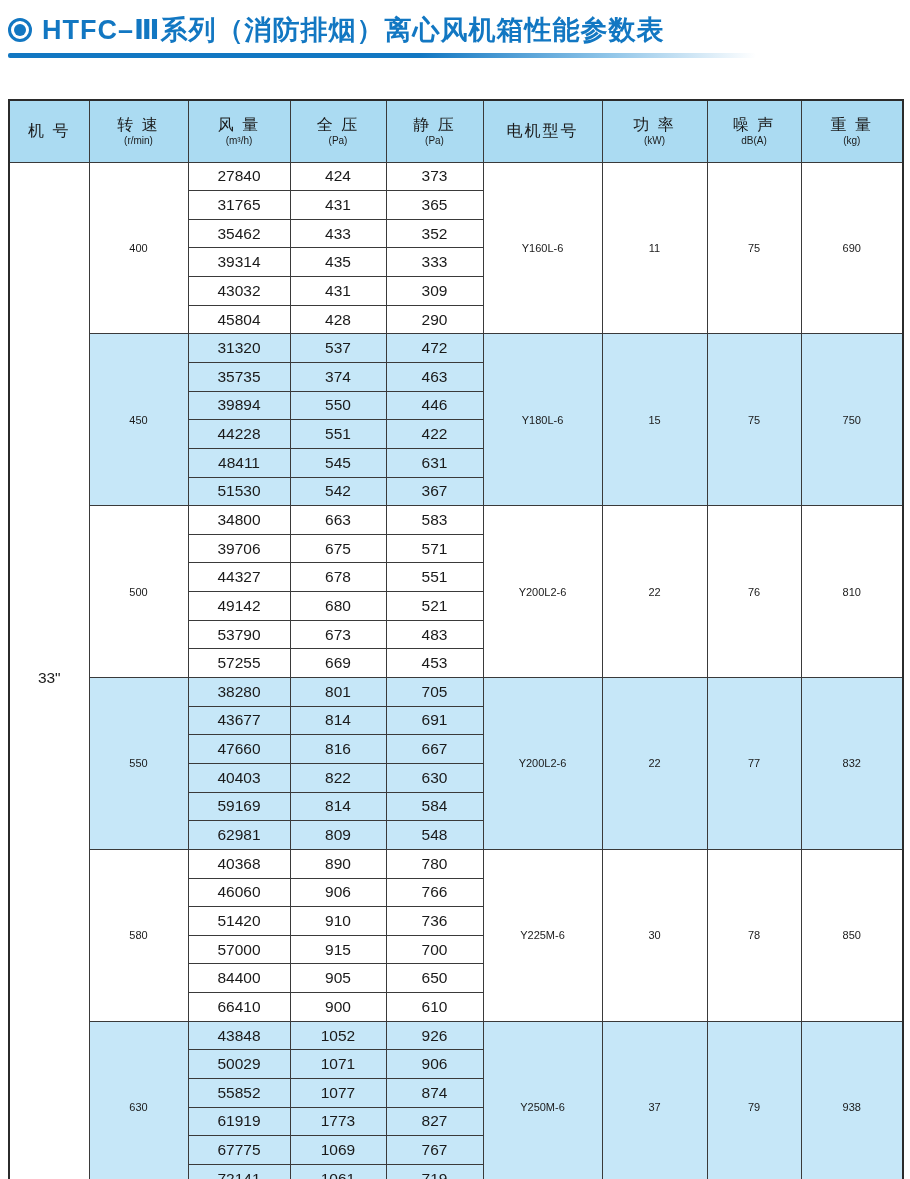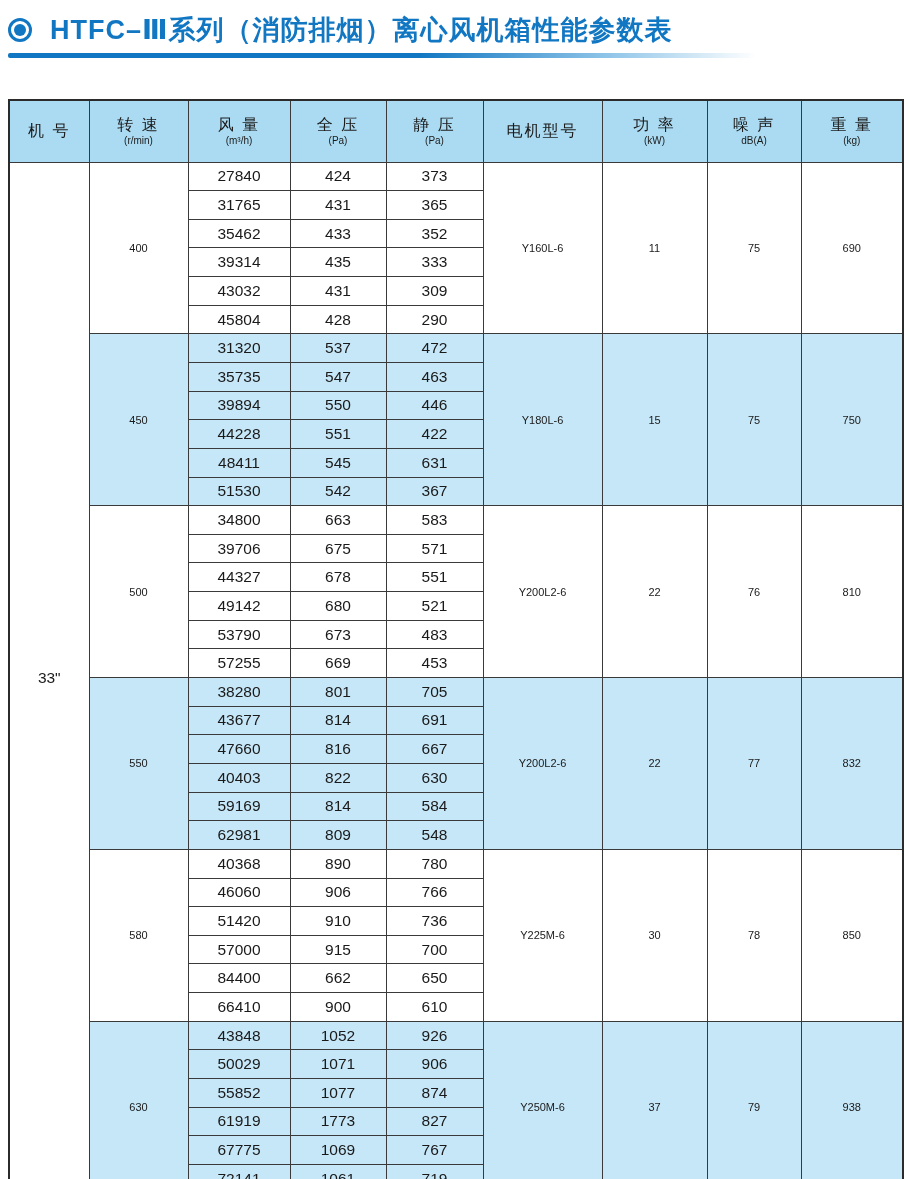--- a/index.html
+++ b/index.html
@@ -17,21 +17,21 @@
   
   .title-block {
     position: absolute;
     left: 8px;
     top: 12px;
     width: 894px;
   }
   .title-row {
     display: flex;
     align-items: center;
-    gap: 18px;
+    gap: 10px;
   }
   .bullseye {
     width: 24px;
     height: 24px;
     border-radius: 50%;
     border: 3px solid #1277c2;
     display: flex;
     align-items: center;
     justify-content: center;
     flex: 0 0 auto;
@@ -204,21 +204,21 @@
             <td class="val">31320</td>
             <td class="val">537</td>
             <td class="val">472</td>
             <td class="merged" rowspan="6">Y180L-6</td>
             <td class="merged" rowspan="6">15</td>
             <td class="merged" rowspan="6">75</td>
             <td class="merged" rowspan="6">750</td>
           </tr>
           <tr class="shaded">
             <td class="val">35735</td>
-            <td class="val">547</td>
+            <td class="val">374</td>
             <td class="val">463</td>
           </tr>
           <tr class="shaded">
             <td class="val">39894</td>
             <td class="val">550</td>
             <td class="val">446</td>
           </tr>
           <tr class="shaded">
             <td class="val">44228</td>
             <td class="val">551</td>
@@ -324,21 +324,21 @@
             <td class="val">910</td>
             <td class="val">736</td>
           </tr>
           <tr class="plain">
             <td class="val">57000</td>
             <td class="val">915</td>
             <td class="val">700</td>
           </tr>
           <tr class="plain">
             <td class="val">84400</td>
-            <td class="val">662</td>
+            <td class="val">905</td>
             <td class="val">650</td>
           </tr>
           <tr class="plain">
             <td class="val">66410</td>
             <td class="val">900</td>
             <td class="val">610</td>
           </tr>
           <tr class="shaded">
             <td class="merged" rowspan="6">630</td>
             <td class="val">43848</td>

